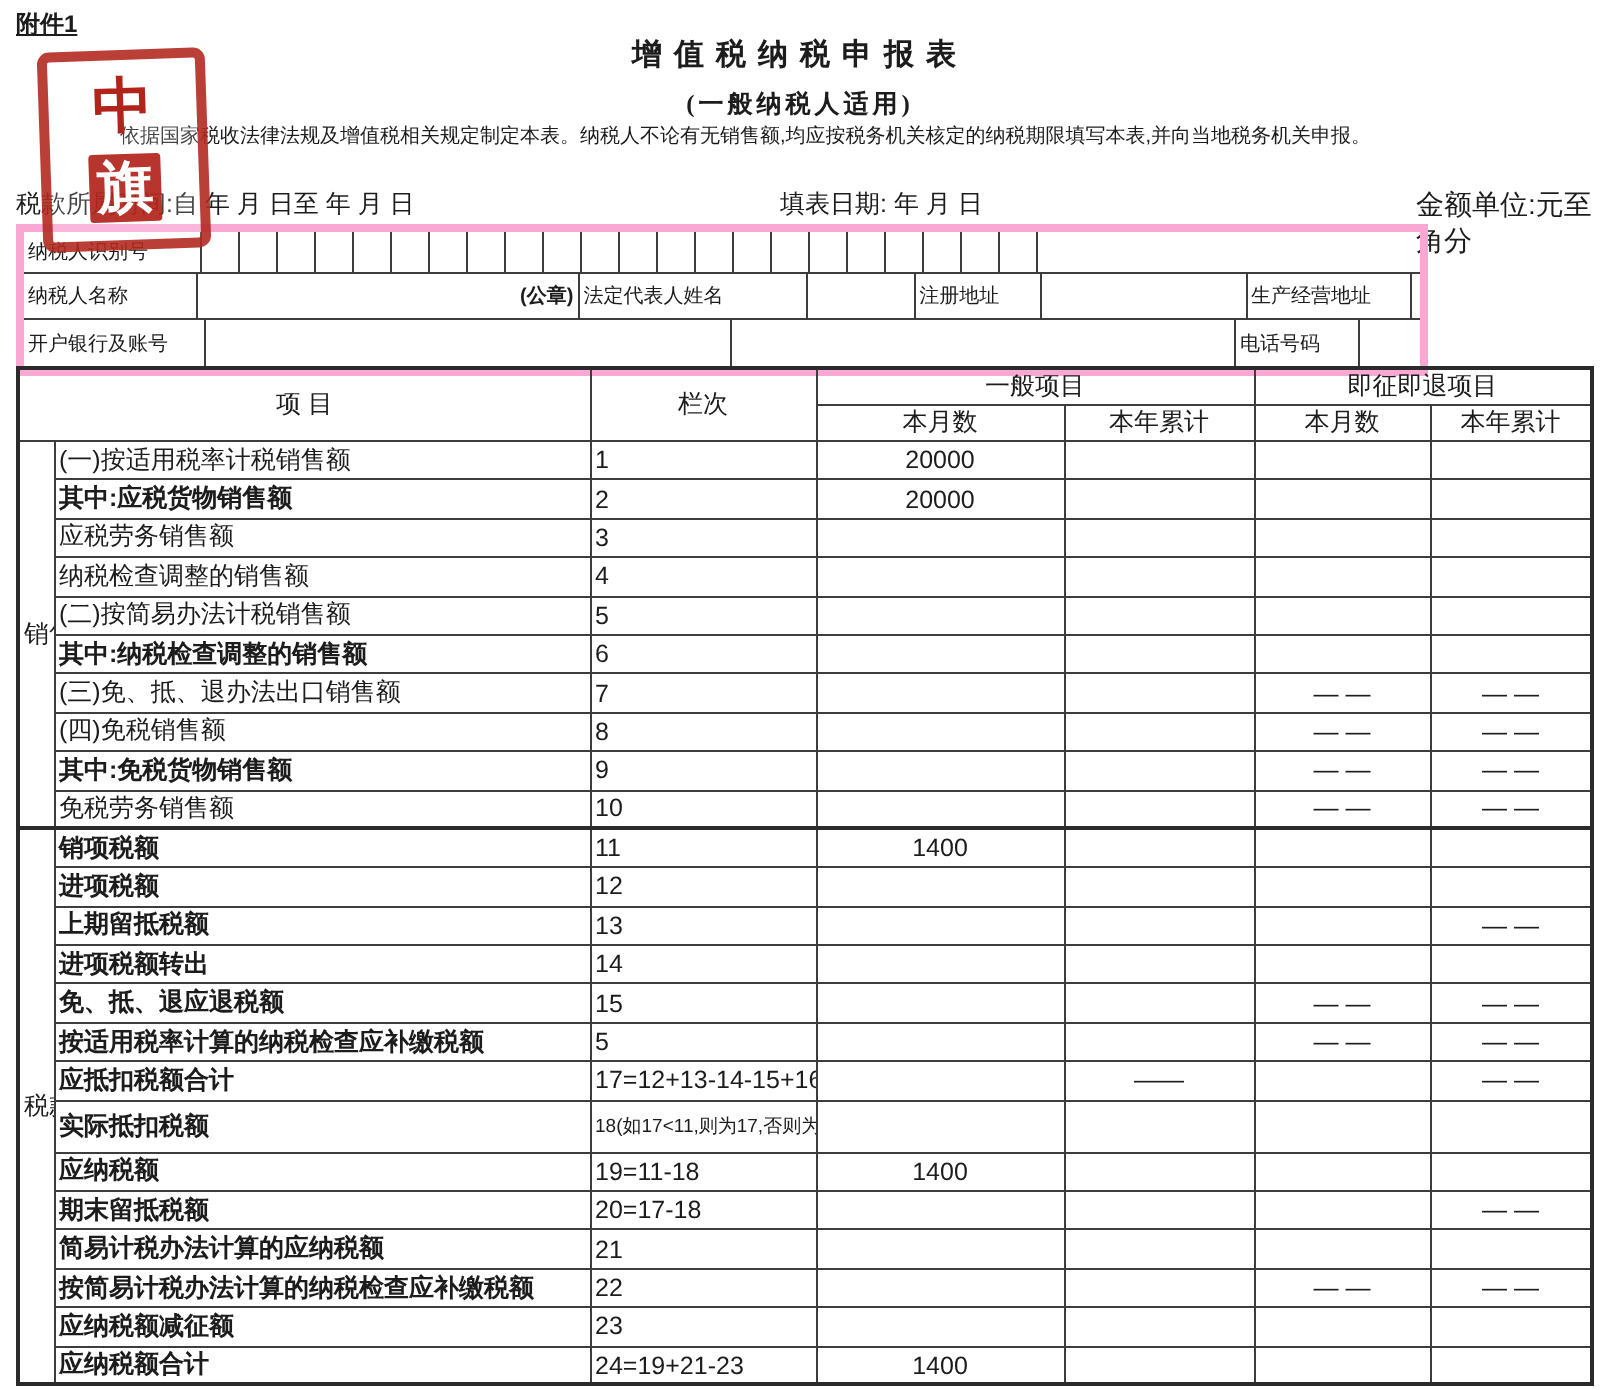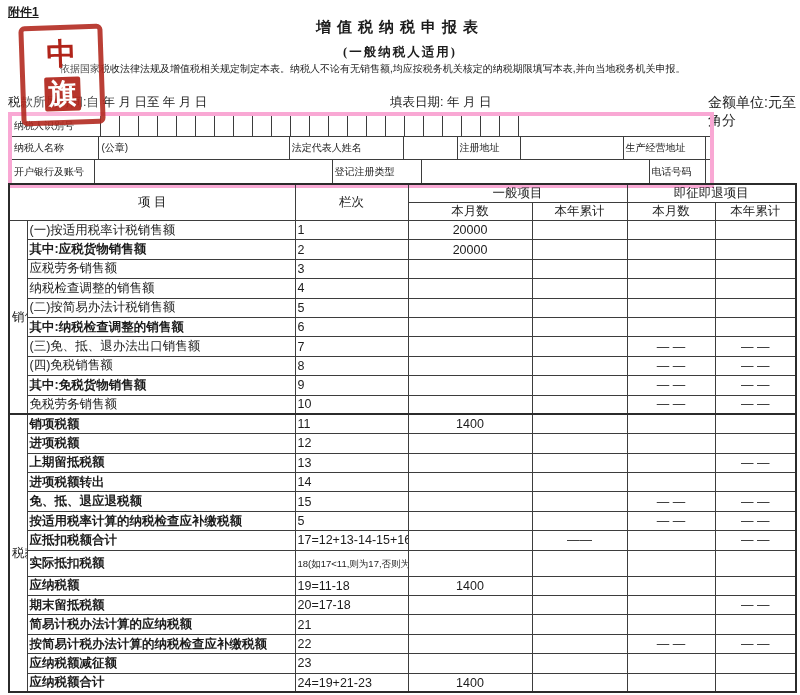--- a/index.html
+++ b/index.html
@@ -24,21 +24,21 @@
   #unit{left:677px;top:94px;font-size:14px;margin-left:31px;}
   
   #info{left:8px;top:112px;width:706px;border:4px solid #f9a8d4;box-sizing:border-box;font-size:10px;}
   .irow{display:flex;align-items:stretch;}
   .irow + .irow{border-top:1px solid #3d3d3d;}
   .icell{border-left:1px solid #3d3d3d;box-sizing:border-box;display:flex;align-items:center;padding:0 2px;overflow:hidden;white-space:nowrap;}
   .icell:first-child{border-left:none;}
   .r1{height:20px;} .r2{height:22px;} .r3{height:24px;}
   .idbox{width:19px;border-left:1px solid #3d3d3d;box-sizing:border-box;}
   .fill{flex:1;}
-  .hint-right{justify-content:flex-start;}
+  .hint-right{justify-content:flex-end;font-weight:bold;}
   
   #main{left:8px;top:183px;width:787px;border-collapse:collapse;table-layout:fixed;font-size:12.5px;padding-left:40px;}
   #main td{border:1px solid #3d3d3d;padding:0 2px;overflow:hidden;box-sizing:border-box;}
   #main{border:2px solid #2b2b2b;}
   #main thead td{text-align:center;height:17px;}
   #main tbody tr{height:19.4px;}
   #main tbody tr.tall{height:26px;}
   .band{width:18px;text-align:center;word-break:break-all;line-height:14px;font-size:12.5px;padding:0 1px;}
   .ind0{padding-left:4px;font-weight:bold;}
   .ind1{padding-left:8px;}
@@ -104,21 +104,20 @@
     <div class="icell" style="width:116px">法定代表人姓名</div>
     <div class="icell" style="width:55px"></div>
     <div class="icell" style="width:65px">注册地址</div>
     <div class="icell" style="width:104px"></div>
     <div class="icell" style="width:84px">生产经营地址</div>
     <div class="icell fill"></div>
   </div>
   <div class="irow r3">
     <div class="icell" style="width:90px">开户银行及账号</div>
     <div class="icell" style="width:263px"></div>
-    <div class="icell" style="width:98px">登记注册类型</div>
     <div class="icell" style="width:252px"></div>
     <div class="icell" style="width:62px">电话号码</div>
     <div class="icell fill"></div>
   </div>
 </div>
 
 <table class="abs" id="main">
   <colgroup>
     <col style="width:18px">
       <col style="width:268px">

